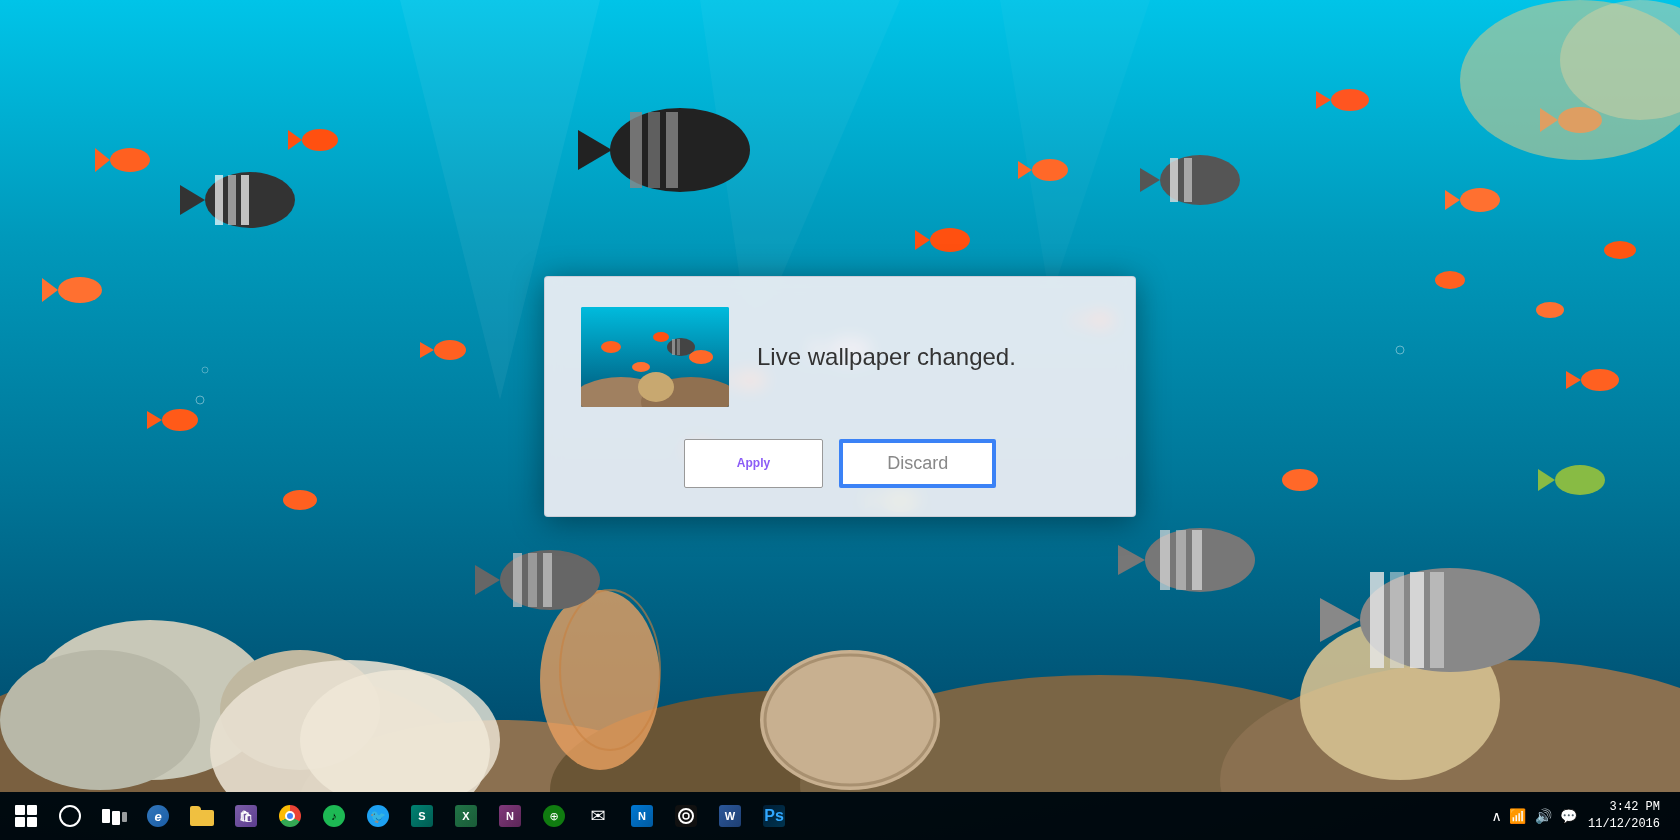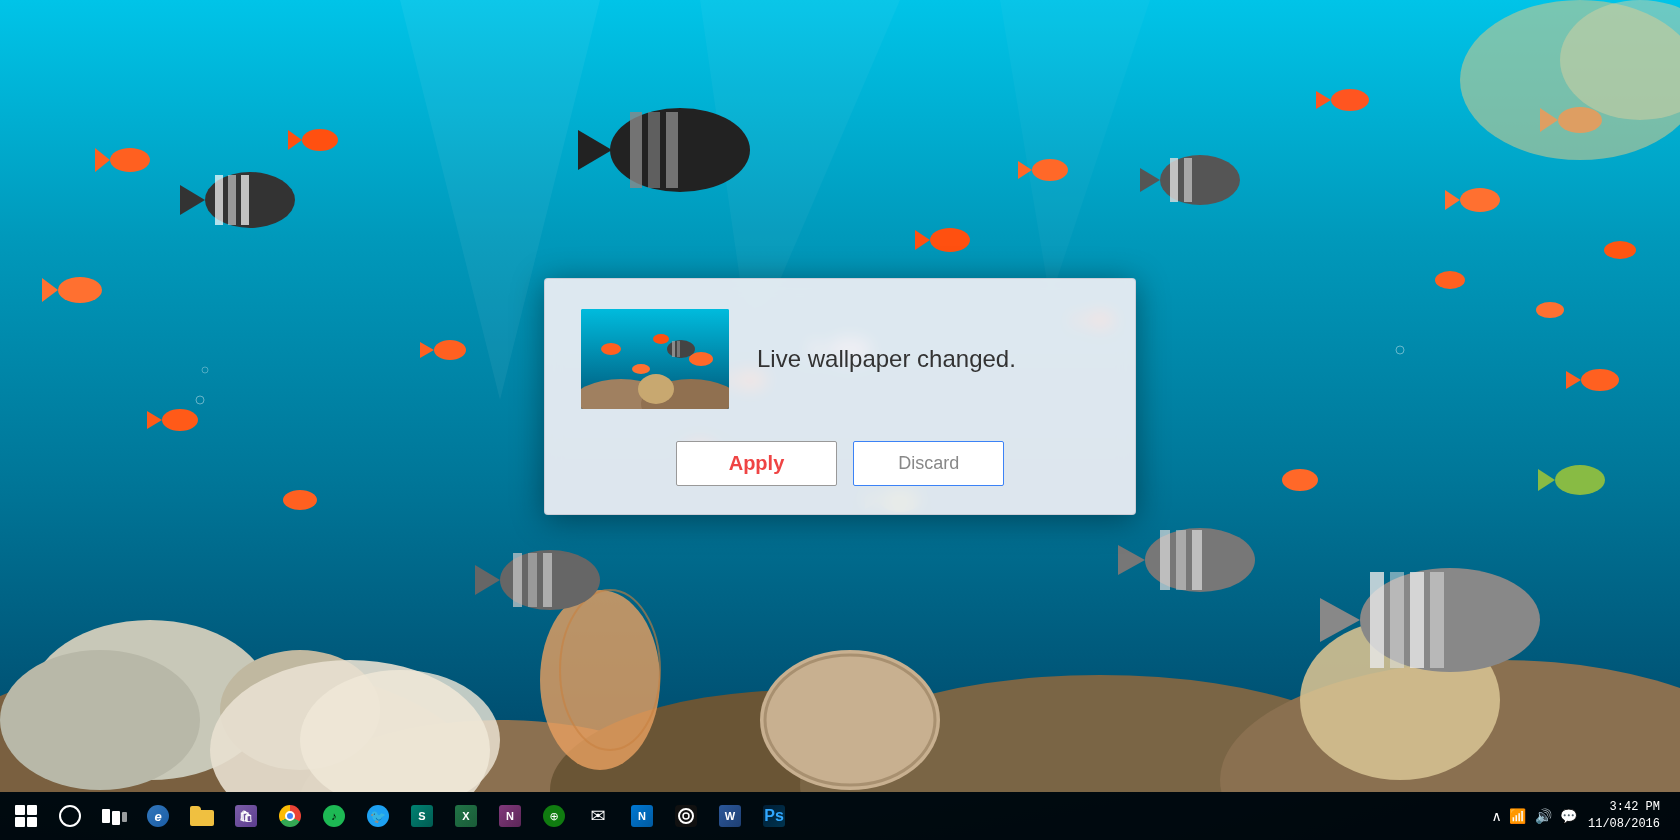--- a/index.html
+++ b/index.html
@@ -254,35 +254,35 @@
     }
 
     .dialog-buttons {
       display: flex;
       gap: 16px;
       justify-content: center;
     }
 
     .btn-apply {
       padding: 10px 52px;
-      font-size: 20px;
+      font-size: 12px;
       font-weight: 700;
       background: white;
       border: 1px solid #999;
       border-radius: 2px;
       cursor: pointer;
-      color: #ef4444;
+      color: #8b5cf6;
     }
 
     .btn-discard {
       padding: 10px 44px;
       font-size: 18px;
       font-weight: 400;
       background: white;
-      border: 1px solid #3b82f6;
+      border: 4px solid #3b82f6;
       border-radius: 2px;
       cursor: pointer;
       color: #888;
       text-align: center;
     }
 
     
     .underwater-scene {
       position: absolute;
       inset: 0;
@@ -608,16 +608,16 @@
 
   <div class="notif-area">
     <div class="system-tray">
       <span class="tray-icon">∧</span>
       <span class="tray-icon">📶</span>
       <span class="tray-icon">🔊</span>
       <span class="tray-icon">💬</span>
     </div>
     <div class="clock">
       <div>3:42 PM</div>
-      <div>11/08/2016</div>
+      <div>11/12/2016</div>
     </div>
   </div>
 </div>
 
 </body></html>

